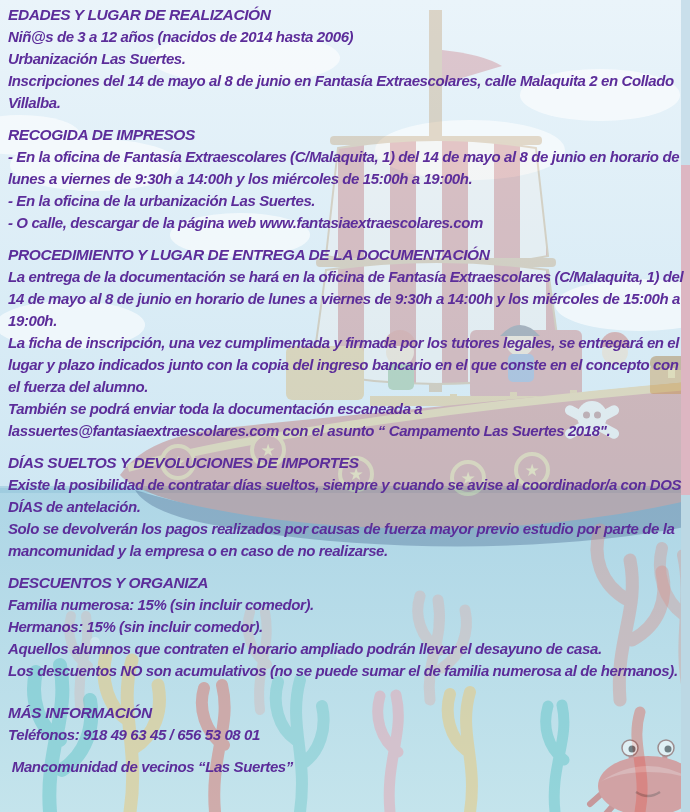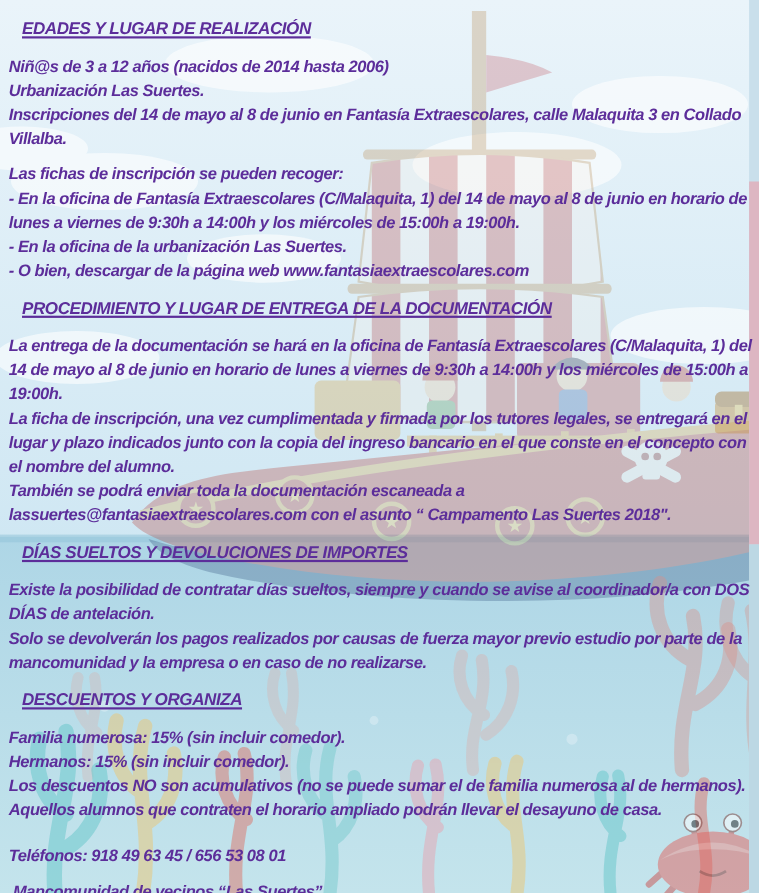--- a/index.html
+++ b/index.html
@@ -10,22 +10,22 @@
   }
   .bg{position:absolute;inset:0;z-index:0}
   .content{
     position:absolute;left:8px;top:4px;width:678px;z-index:1;
     color:#5c2d9a;font-weight:bold;font-style:italic;
     font-size:15px;line-height:22px;letter-spacing:-0.4px;
   }
   .sec{margin:10px 0 0 0}
   .sec:first-child{margin-top:0}
   .sec h2{
-    font-size:15.5px;margin:12px;font-weight:bold;font-style:italic;
-    text-decoration:underline;text-underline-offset:2px;text-decoration-thickness:1.5px;
+    font-size:15.5px;margin:0;font-weight:bold;font-style:italic;
+    text-underline-offset:2px;text-decoration-thickness:1.5px;
   }
   .sec p{margin:0;white-space:pre-wrap}
   .gap-lg{margin-top:20px}
 </style>
 </head>
 <body>
 
 <div class="bg">
 <svg width="690" height="812" viewBox="0 0 690 812" xmlns="http://www.w3.org/2000/svg">
   <defs>
@@ -176,52 +176,53 @@
   </g>
 </svg>
 </div>
 
 <div class="content">
 
   <section class="sec">
     <h2>EDADES Y LUGAR DE REALIZACIÓN</h2>
     <p>Niñ@s de 3 a 12 años (nacidos de 2014 hasta 2006)</p>
     <p>Urbanización Las Suertes.</p>
-    <p>Inscripciones del 14 de mayo al 8 de junio en Fantasía Extraescolares, calle Malaquita 3 en Collado Villalba.</p>
-  </section>
-
-  <section class="sec">
-    <p>Las fichas de inscripción se pueden recoger:</p>
+    <p>Inscripciones del 14 de mayo al 8 de junio en Fantasía Extraescolares, calle Malaquita 2 en Collado Villalba.</p>
+  </section>
+
+  <section class="sec">
+    <h2>RECOGIDA DE IMPRESOS</h2>
     <p>- En la oficina de Fantasía Extraescolares (C/Malaquita, 1) del 14 de mayo al 8 de junio en horario de lunes a viernes de 9:30h a 14:00h y los miércoles de 15:00h a 19:00h.</p>
     <p>- En la oficina de la urbanización Las Suertes.</p>
-    <p>- O bien, descargar de la página web www.fantasiaextraescolares.com</p>
+    <p>- O calle, descargar de la página web www.fantasiaextraescolares.com</p>
   </section>
 
   <section class="sec">
     <h2>PROCEDIMIENTO Y LUGAR DE ENTREGA DE LA DOCUMENTACIÓN</h2>
     <p>La entrega de la documentación se hará en la oficina de Fantasía Extraescolares (C/Malaquita, 1) del 14 de mayo al 8 de junio en horario de lunes a viernes de 9:30h a 14:00h y los miércoles de 15:00h a 19:00h.</p>
-    <p>La ficha de inscripción, una vez cumplimentada y firmada por los tutores legales, se entregará en el lugar y plazo indicados junto con la copia del ingreso bancario en el que conste en el concepto con el nombre del alumno.</p>
+    <p>La ficha de inscripción, una vez cumplimentada y firmada por los tutores legales, se entregará en el lugar y plazo indicados junto con la copia del ingreso bancario en el que conste en el concepto con el fuerza del alumno.</p>
     <p>También se podrá enviar toda la documentación escaneada a lassuertes@fantasiaextraescolares.com con el asunto “ Campamento Las Suertes 2018".</p>
   </section>
 
   <section class="sec">
     <h2>DÍAS SUELTOS Y DEVOLUCIONES DE IMPORTES</h2>
     <p>Existe la posibilidad de contratar días sueltos, siempre y cuando se avise al coordinador/a con DOS DÍAS de antelación.</p>
     <p>Solo se devolverán los pagos realizados por causas de fuerza mayor previo estudio por parte de la mancomunidad y la empresa o en caso de no realizarse.</p>
   </section>
 
   <section class="sec">
     <h2>DESCUENTOS Y ORGANIZA</h2>
     <p>Familia numerosa: 15% (sin incluir comedor).</p>
     <p>Hermanos: 15% (sin incluir comedor).</p>
+    <p>Aquellos alumnos que contraten el horario ampliado podrán llevar el desayuno de casa.</p>
     <p>Los descuentos NO son acumulativos (no se puede sumar el de familia numerosa al de hermanos).</p>
-    <p>Aquellos alumnos que contraten el horario ampliado podrán llevar el desayuno de casa.</p>
   </section>
 
   <section class="sec gap-lg">
+    <h2>MÁS INFORMACIÓN</h2>
     <p>Teléfonos: 918 49 63 45 / 656 53 08 01</p>
   </section>
 
   <section class="sec">
     <p> Mancomunidad de vecinos “Las Suertes”</p>
   </section>
 
 </div>
 
 </body></html>

